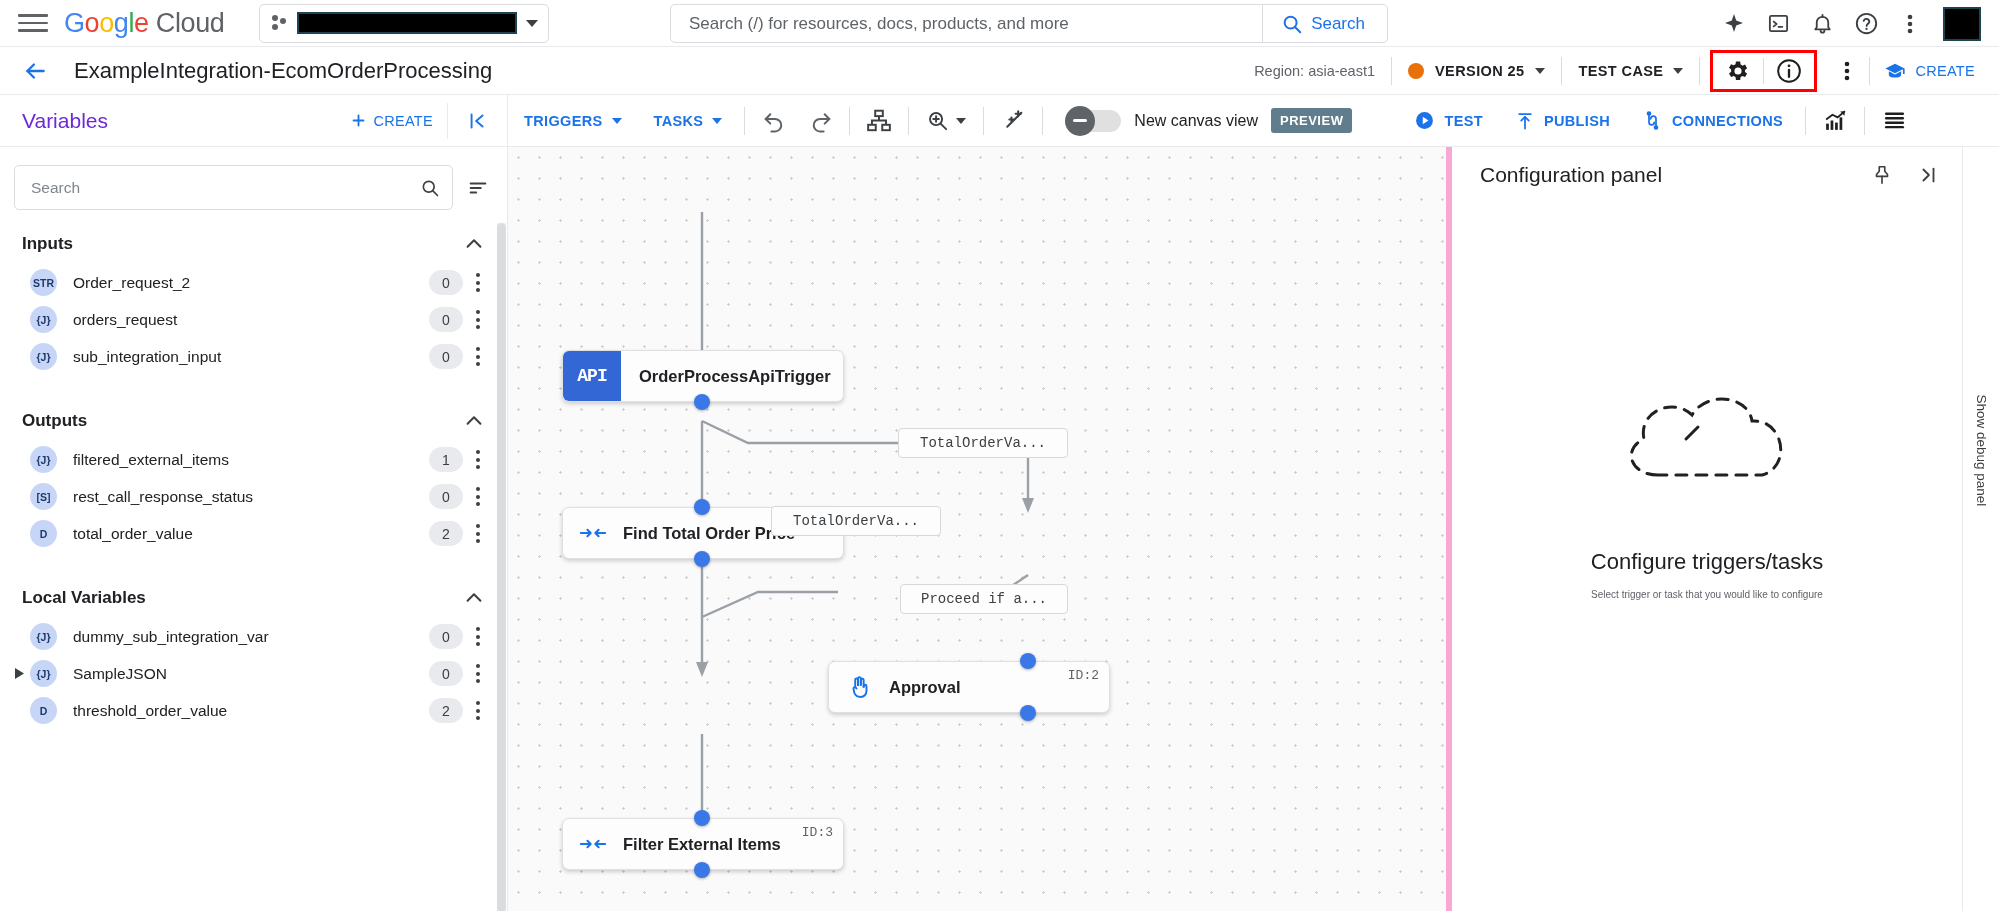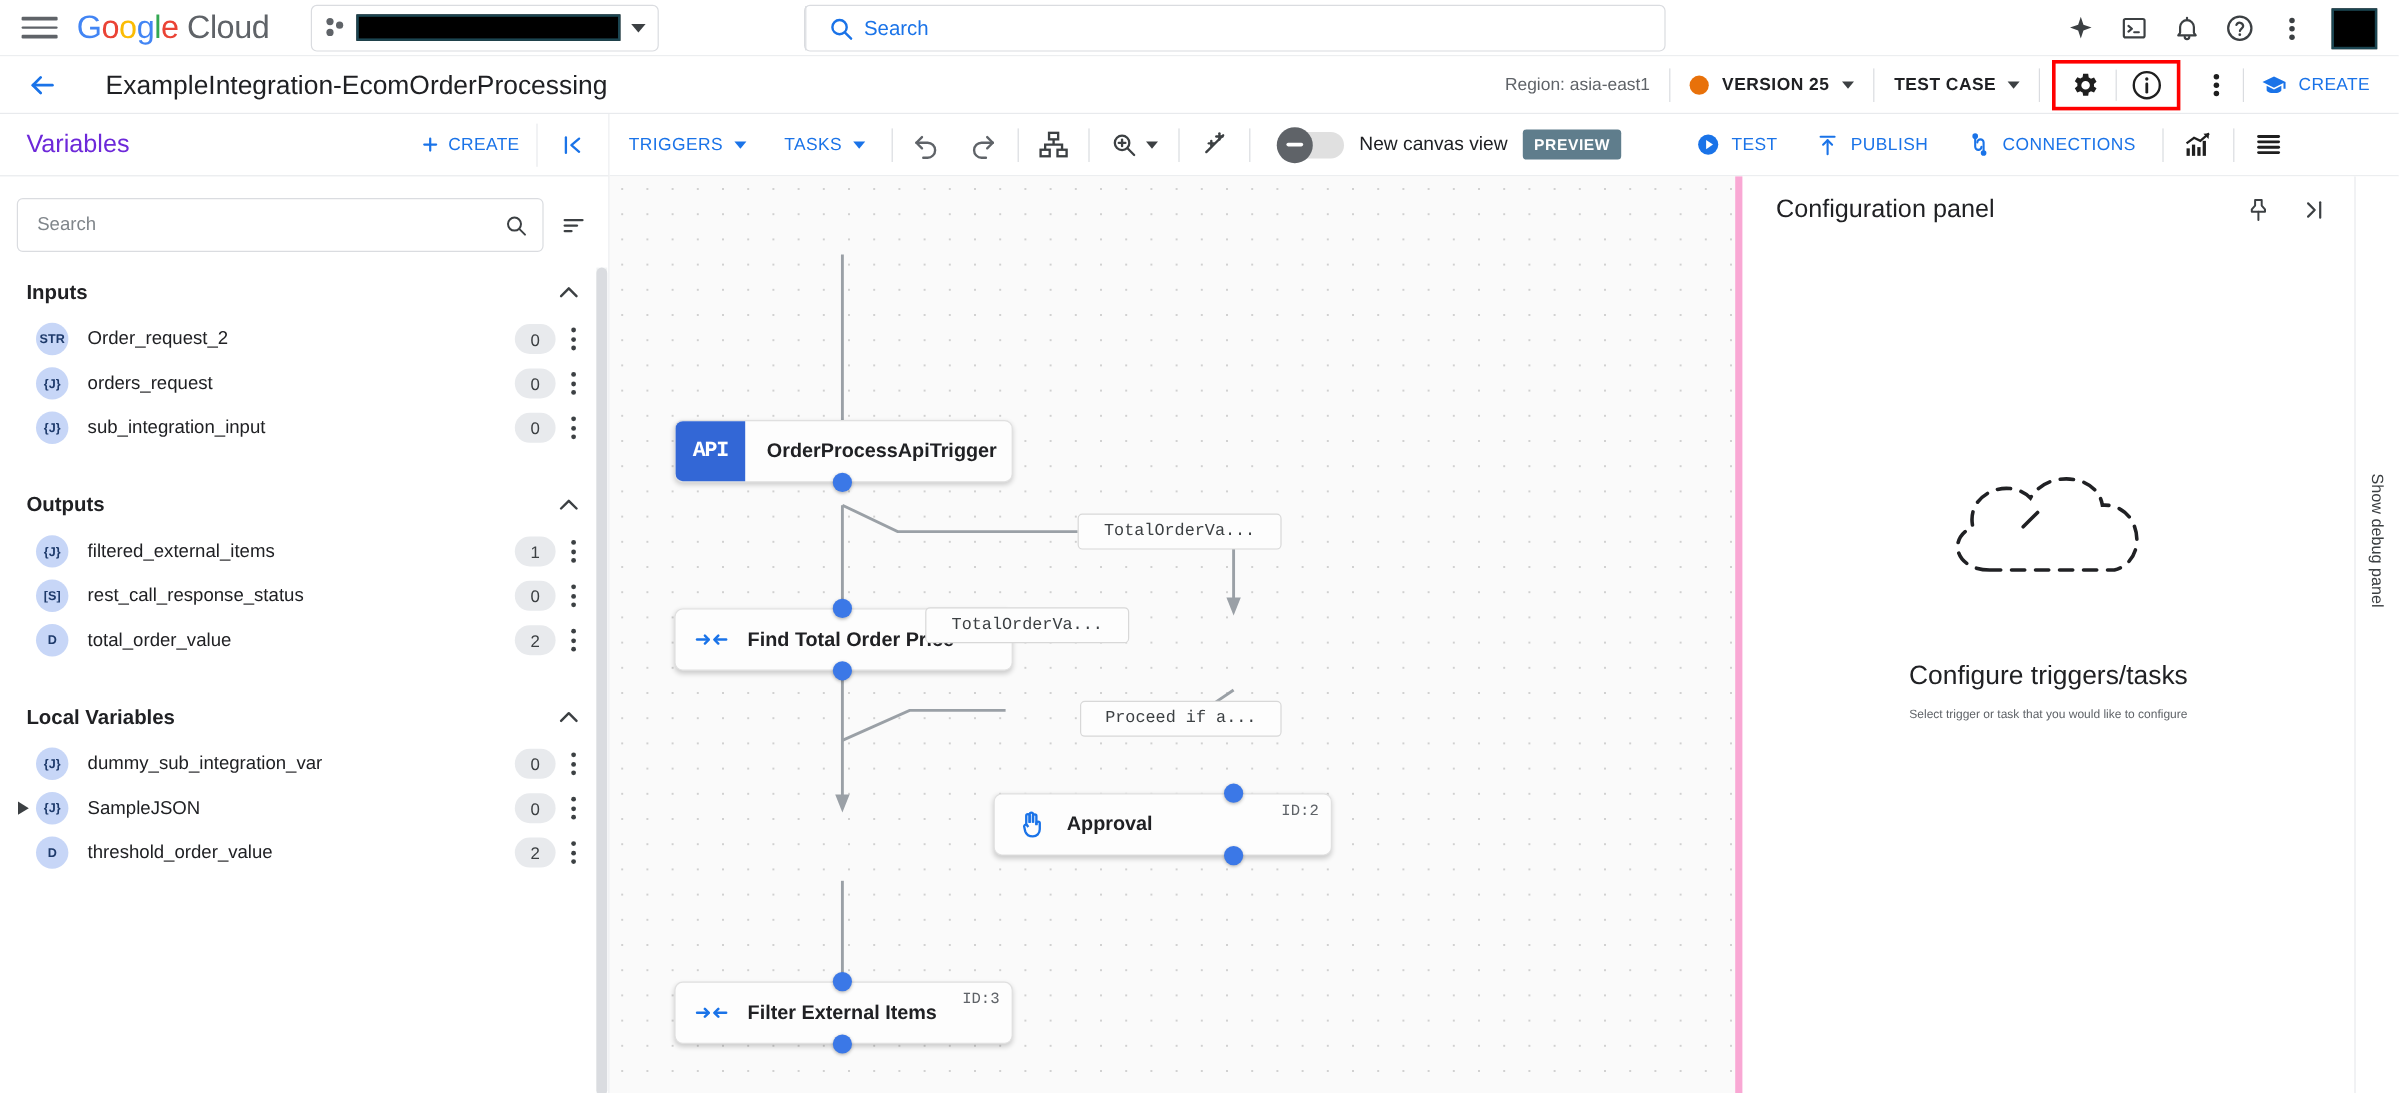--- a/index.html
+++ b/index.html
@@ -60,21 +60,21 @@
     cursor: pointer; border-radius: 50%; color: #3c4043; }
   .avatar-redacted { width: 38px; height: 34px; background: #000; border: 2px solid #1b4551; margin-left: 10px; margin-right: 6px; cursor: pointer; }
 
   
   .pagehdr {
     position: absolute; top: 47px; left: 0; width: 1999px; height: 48px;
     display: flex; align-items: center; border-bottom: 1px solid #e8eaed; background: #fff;
   }
   .back-arrow { margin-left: 18px; width: 34px; height: 34px; display:flex; align-items:center; justify-content:center;
     color: #1a73e8; cursor: pointer; }
-  .page-title { margin-left: 36px; font-size: 22px; color: #202124; white-space: nowrap; }
+  .page-title { margin-left: 22px; font-size: 22px; color: #202124; white-space: nowrap; }
   .hdr-right { position: absolute; right: 0; top: 0; height: 48px; display: flex; align-items: center; }
   .region-txt { font-size: 14.5px; color: #5f6368; padding-right: 16px; white-space: nowrap; }
   .vdiv { width: 1px; height: 28px; background: #dadce0; }
   .ver-btn { display: flex; align-items: center; gap: 11px; padding: 0 16px; cursor: pointer; }
   .ver-dot { width: 16px; height: 16px; border-radius: 50%; background: #e8710a; }
   .ver-label { font-size: 14.5px; font-weight: 700; color: #202124; letter-spacing: .4px; white-space: nowrap; }
   .tc-btn { display: flex; align-items: center; gap: 10px; padding: 0 16px; cursor: pointer; }
   .tc-label { font-size: 14.5px; font-weight: 700; color: #202124; letter-spacing: .4px; white-space: nowrap; }
   .caret-s { width: 0; height: 0; border-left: 5px solid transparent; border-right: 5px solid transparent;
     border-top: 6px solid #3c4043; }
@@ -117,21 +117,21 @@
     display: flex; align-items: center; justify-content: center; font-size: 14px; color: #3c4043; }
   .kebab-v { width: 30px; display: flex; flex-direction: column; align-items: center; gap: 3.5px; cursor: pointer; }
   .kebab-v i { width: 4px; height: 4px; background: #3c4043; border-radius: 50%; display: block; }
   .lp-scrollbar { position: absolute; right: 1px; top: 128px; width: 9px; height: 690px; background: #f1f3f4; }
   .lp-scrollthumb { position: absolute; right: 1px; top: 128px; width: 9px; height: 690px; background: #dadce0; border-radius: 5px; }
 
   
   .toolbar { position: absolute; top: 95px; left: 508px; width: 1491px; height: 52px;
     background: #fff; border-bottom: 1px solid #e8eaed; display: flex; align-items: center; }
   .tb-item { display: flex; align-items: center; gap: 9px; padding: 0 16px; cursor: pointer;
-    color: #1a73e8; font-size: 14.5px; font-weight: 400; letter-spacing: .35px; }
+    color: #1a73e8; font-size: 14.5px; font-weight: 700; letter-spacing: .35px; }
   .tb-icon { width: 46px; height: 40px; display: flex; align-items: center; justify-content: center;
     cursor: pointer; color: #3c4043; }
   .tb-div { width: 1px; height: 28px; background: #dadce0; margin: 0 6px; }
   .toggle-row { display: flex; align-items: center; gap: 13px; padding: 0 12px 0 16px; }
   .toggle { width: 56px; height: 22px; border-radius: 11px; background: #e0e0e0; position: relative; cursor: pointer; }
   .toggle .knob { position: absolute; left: 0; top: -4px; width: 30px; height: 30px; border-radius: 50%;
     background: #5f6368; display: flex; align-items: center; justify-content: center; }
   .toggle .knob::after { content: ""; width: 14px; height: 2.5px; background: #fff; border-radius: 2px; }
   .toggle-label { font-size: 16px; color: #202124; white-space: nowrap; }
   .preview-chip { background: #5f7d8c; color: #fff; font-size: 13px; font-weight: 700; letter-spacing: .5px;
@@ -192,20 +192,21 @@
       <span class="proj-dots">
           <i></i>
           <i></i>
           <i></i>
         </span>
       <span class="proj-redacted"></span>
       <span class="caret-d"></span>
     </div>
 
     <div class="searchwrap">
+      <input placeholder="Search (/) for resources, docs, products, and more" style="">
       <div class="search-btn">
         <svg width="22" height="22" viewBox="0 0 24 24" fill="none" stroke="#1a73e8" stroke-width="2.2">
           <circle cx="10.5" cy="10.5" r="6.5"></circle>
             <line x1="15.5" y1="15.5" x2="21" y2="21" stroke-linecap="round"></line>
         </svg>
         <span>Search</span>
       </div>
     </div>
 
     <div class="top-icons">

